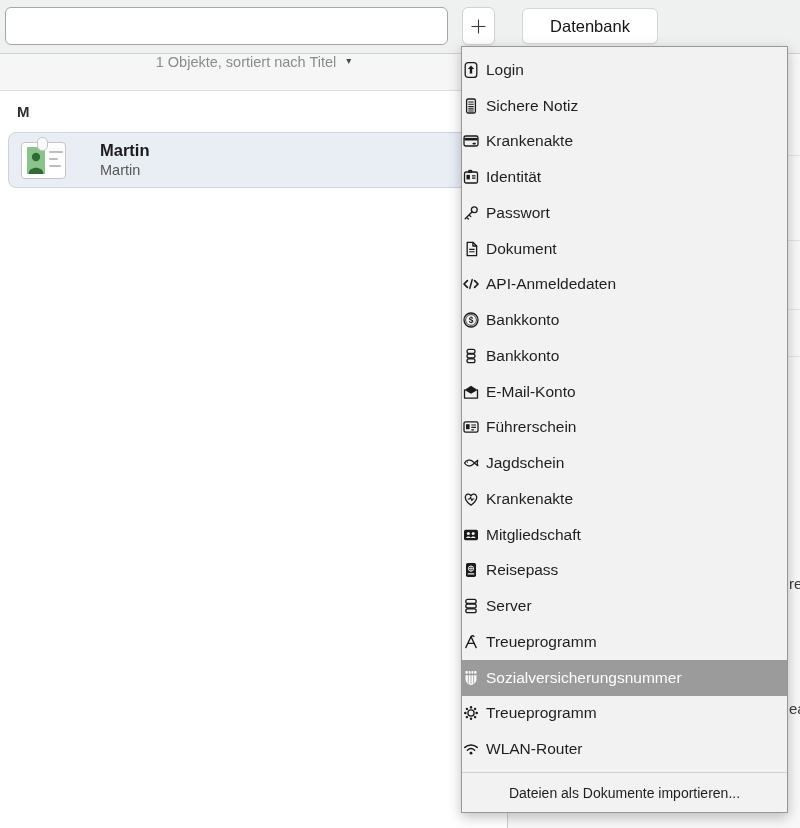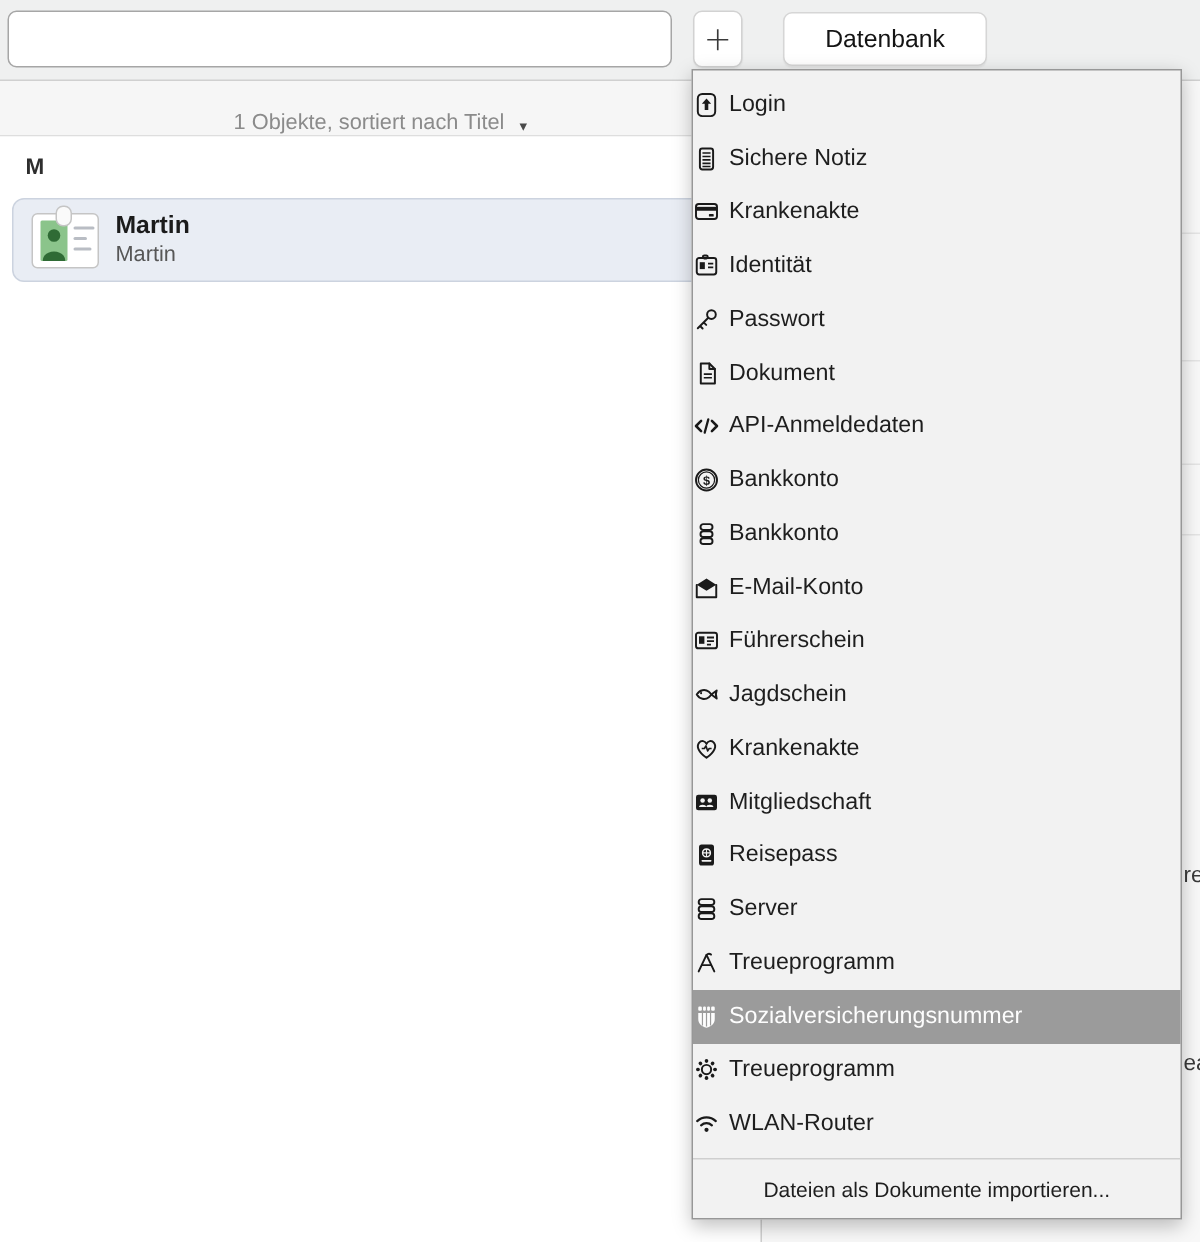--- a/index.html
+++ b/index.html
@@ -20,29 +20,29 @@
     display:flex;align-items:center;justify-content:center;cursor:pointer;
     box-shadow:0 1px 1px rgba(0,0,0,.05);padding:0;}
   .edit-btn{position:absolute;left:522px;top:8px;width:136px;height:36px;
     background:#fff;border:1px solid #d6d6d6;border-radius:6px;
     font:16.5px "Liberation Sans","DejaVu Sans",sans-serif;color:#141414;
     display:flex;align-items:center;justify-content:center;cursor:pointer;
     box-shadow:0 1px 1px rgba(0,0,0,.05);}
   
   .list-pane{position:absolute;left:0;top:54px;width:507px;height:774px;background:#fff;}
   .sort-bar{position:absolute;left:0;top:0;width:507px;height:37px;background:#f6f6f6;
-    border-bottom:1px solid #dedede;display:flex;align-items:flex-end;justify-content:center;
+    border-bottom:1px solid #dedede;display:flex;align-items:flex-start;justify-content:center;
     gap:10px;cursor:pointer;}
   .sort-bar .txt{font-size:14.5px;color:#8b8b8b;}
   .sort-bar .caret{font-size:10px;color:#4a4a4a;line-height:1;padding-top:2px;}
   .section-h{position:absolute;left:0;top:37px;width:507px;height:41px;background:#fff;
     display:flex;align-items:center;padding-left:17px;font-size:15px;font-weight:bold;color:#2e2e2e;}
   .item-row{position:absolute;left:8px;top:78px;width:491px;height:56px;
     background:var(--row-sel,#e9edf4);border:1px solid #ccd3df;border-radius:8px;
-    display:flex;align-items:center;cursor:pointer;}
+    display:flex;align-items:center;cursor:pointer;gap:23px;}
   .contact-card{position:relative;width:45px;height:37px;margin-left:12px;background:#fff;
     border:1px solid #c5c5c5;border-radius:4px;flex:0 0 auto;}
   .contact-card .clip{position:absolute;left:15px;top:-6px;width:11px;height:14px;
     background:#fafafa;border:1px solid #c5c5c5;border-radius:5px;}
   .contact-card .photo{position:absolute;left:5px;top:4px;width:18px;height:27px;
     background:var(--photo-green,#8bc48b);border-radius:1px;overflow:hidden;}
   .contact-card .lines{position:absolute;left:27px;top:8px;}
   .contact-card .lines i{display:block;height:2.5px;background:#b9bdc4;border-radius:1px;margin-bottom:4.5px;}
   .contact-card .lines i:nth-child(1){width:14px;}
   .contact-card .lines i:nth-child(2){width:9px;}

